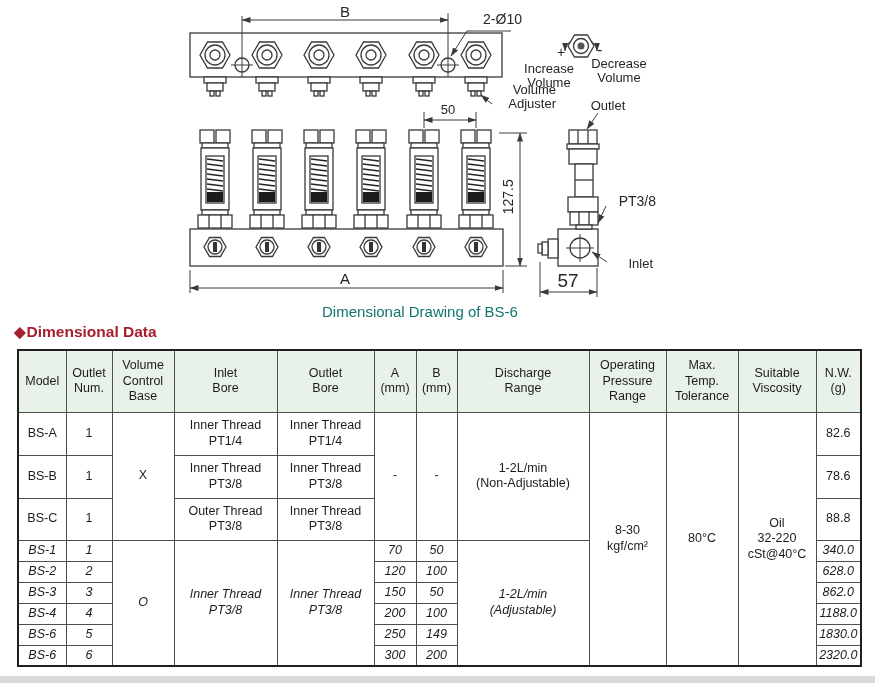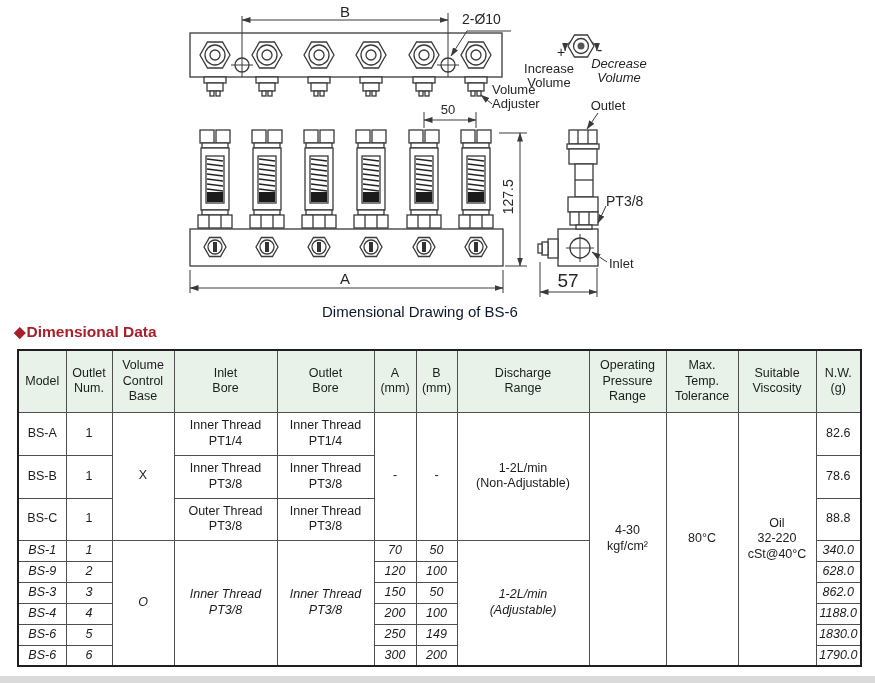--- a/index.html
+++ b/index.html
@@ -5,26 +5,26 @@
   html,body{margin:0;padding:0;background:#fff;}
   .page{position:relative;width:875px;height:683px;background:#ffffff;overflow:hidden;
         font-family:"Liberation Sans", sans-serif;color:#1c1c1c;}
   
   .drawing{position:absolute;left:0;top:0;width:875px;height:345px;}
   .drawing svg{position:absolute;left:0;top:0;}
   .fw{fill:#ffffff;stroke:#3a3a3a;stroke-width:1.3;}
   .ln{fill:none;stroke:#3a3a3a;stroke-width:1.3;}
   .dm{fill:none;stroke:#3a3a3a;stroke-width:1;}
   .spr{stroke:#222;stroke-width:1.4;}
-  .dlabel{position:absolute;font-size:13px;line-height:13.5px;color:#262626;white-space:pre-line;}
+  .dlabel{position:absolute;font-size:13px;line-height:13.5px;color:#262626;white-space:pre-line;text-align:right;}
   .ctr{text-align:center;}
   .big{font-size:15px;}
   .rot{transform:rotate(-90deg);transform-origin:center;}
   .caption{position:absolute;left:170px;top:303px;width:500px;text-align:center;
-           font-size:15px;color:#0f172a;}
+           font-size:15px;color:#0f766e;}
   
   .sect{position:absolute;left:14px;top:323px;font-size:15.5px;font-weight:bold;display:flex;align-items:center;}
   .sect .dia{font-size:15px;margin-right:1px;}
   
   table.dim{position:absolute;left:17px;top:349px;border-collapse:collapse;table-layout:fixed;
             border:2px solid #1f1f1f;}
   table.dim th,table.dim td{border:1px solid #4f4f4f;text-align:center;vertical-align:middle;
             font-size:12.5px;line-height:15.5px;padding:0 1px;white-space:pre-line;
             font-weight:normal;color:#1c1c1c;overflow:hidden;}
   table.dim th{background:#e8f2e8;}
@@ -174,21 +174,21 @@
         <line class="dm" x1="540" y1="262" x2="540" y2="297"></line>
         <line class="dm" x1="597" y1="268" x2="597" y2="297"></line>
         <line class="dm" x1="540" y1="292" x2="597" y2="292" marker-start="url(#arr)" marker-end="url(#arr)"></line>
       </g>
     </svg>
 
     <div class="dlabel big ctr" style="left:330px;top:5px;width:30px;">B</div>
     <div class="dlabel" style="left:462px;top:13px;width:60px;font-size:14px;">2-Ø10</div>
     <div class="dlabel ctr" style="left:504px;top:62px;width:90px;">Increase
 Volume</div>
-    <div class="dlabel ctr" style="left:574px;top:57px;width:90px;font-style:italic;">Decrease
+    <div class="dlabel ctr" style="left:574px;top:57px;width:90px;">Decrease
 Volume</div>
     <div class="dlabel" style="left:557px;top:46px;font-size:14px;">+</div>
     <div class="dlabel" style="left:597px;top:43px;font-size:16px;">-</div>
     <div class="dlabel" style="left:492px;top:83px;width:64px;">Volume
 Adjuster</div>
     <div class="dlabel ctr" style="left:580px;top:99px;width:56px;">Outlet</div>
     <div class="dlabel ctr" style="left:433px;top:103px;width:30px;">50</div>
     <div class="dlabel ctr rot" style="left:479px;top:190px;width:60px;font-size:14px;">127.5</div>
     <div class="dlabel" style="left:606px;top:195px;width:50px;font-size:14px;">PT3/8</div>
     <div class="dlabel" style="left:609px;top:257px;width:44px;">Inlet</div>
@@ -252,21 +252,21 @@
         <td>1</td>
         <td rowspan="3">X</td>
         <td>Inner Thread
 PT1/4</td>
         <td>Inner Thread
 PT1/4</td>
         <td rowspan="3">-</td>
         <td rowspan="3">-</td>
         <td rowspan="3">1-2L/min
 (Non-Adjustable)</td>
-        <td rowspan="9">4-30
+        <td rowspan="9">8-30
 kgf/cm²</td>
         <td rowspan="9">80°C</td>
         <td rowspan="9">Oil
 32-220
 cSt@40°C</td>
         <td>82.6</td>
       </tr>
       <tr class="tall">
         <td>BS-B</td>
         <td>1</td>
@@ -293,21 +293,21 @@
 PT3/8</td>
         <td rowspan="6">Inner Thread
 PT3/8</td>
         <td>70</td>
         <td>50</td>
         <td rowspan="6">1-2L/min
 (Adjustable)</td>
         <td>340.0</td>
       </tr>
       <tr class="short">
-        <td>BS-9</td>
+        <td>BS-2</td>
         <td>2</td>
         <td>120</td>
         <td>100</td>
         <td>628.0</td>
       </tr>
       <tr class="short">
         <td>BS-3</td>
         <td>3</td>
         <td>150</td>
         <td>50</td>
@@ -325,19 +325,19 @@
         <td>5</td>
         <td>250</td>
         <td>149</td>
         <td>1830.0</td>
       </tr>
       <tr class="short">
         <td>BS-6</td>
         <td>6</td>
         <td>300</td>
         <td>200</td>
-        <td>1790.0</td>
+        <td>2320.0</td>
       </tr>
     </tbody>
   </table>
 
   <div class="strip"></div>
 </div>
 
 </body></html>

